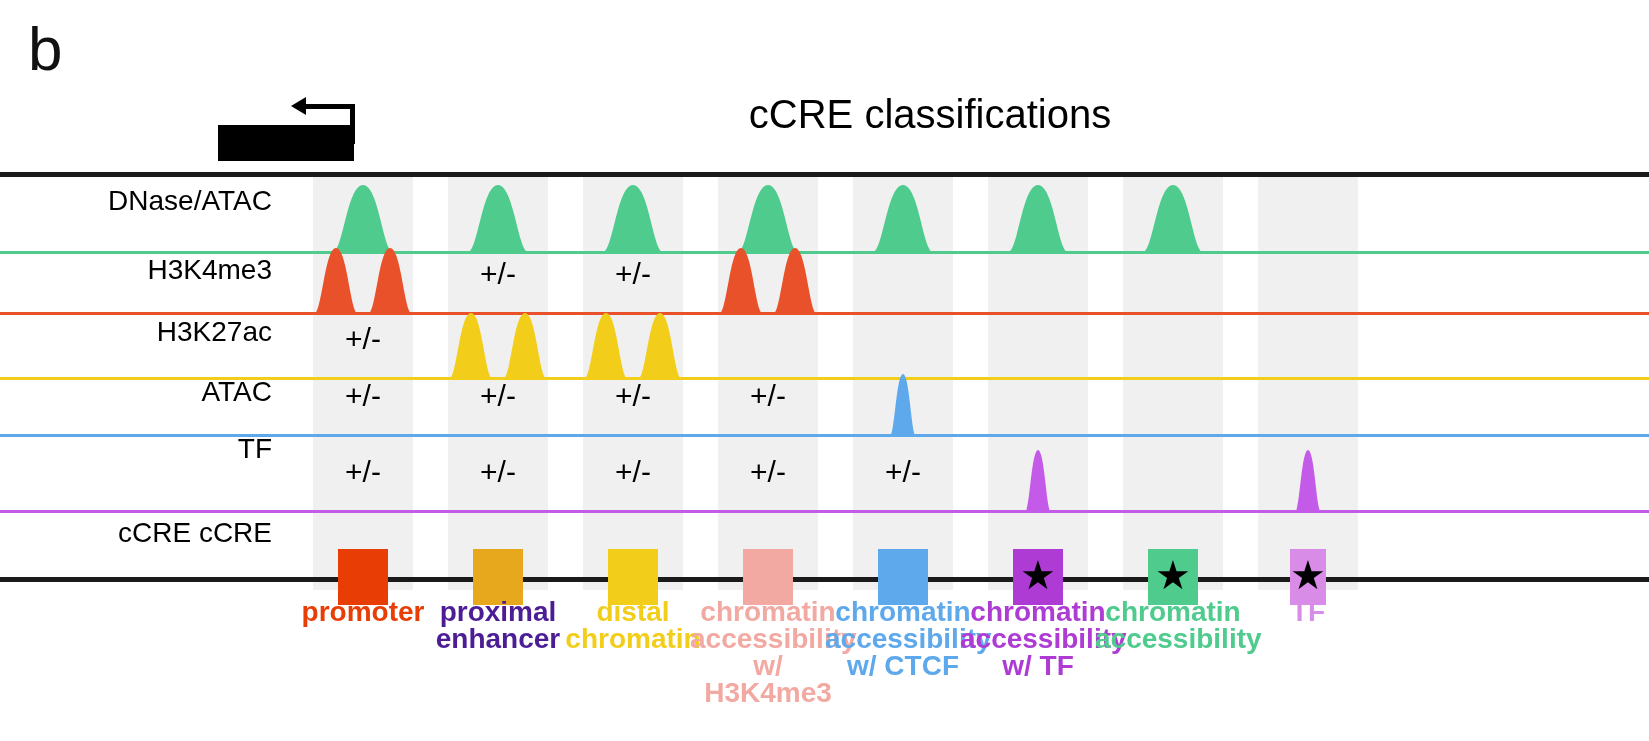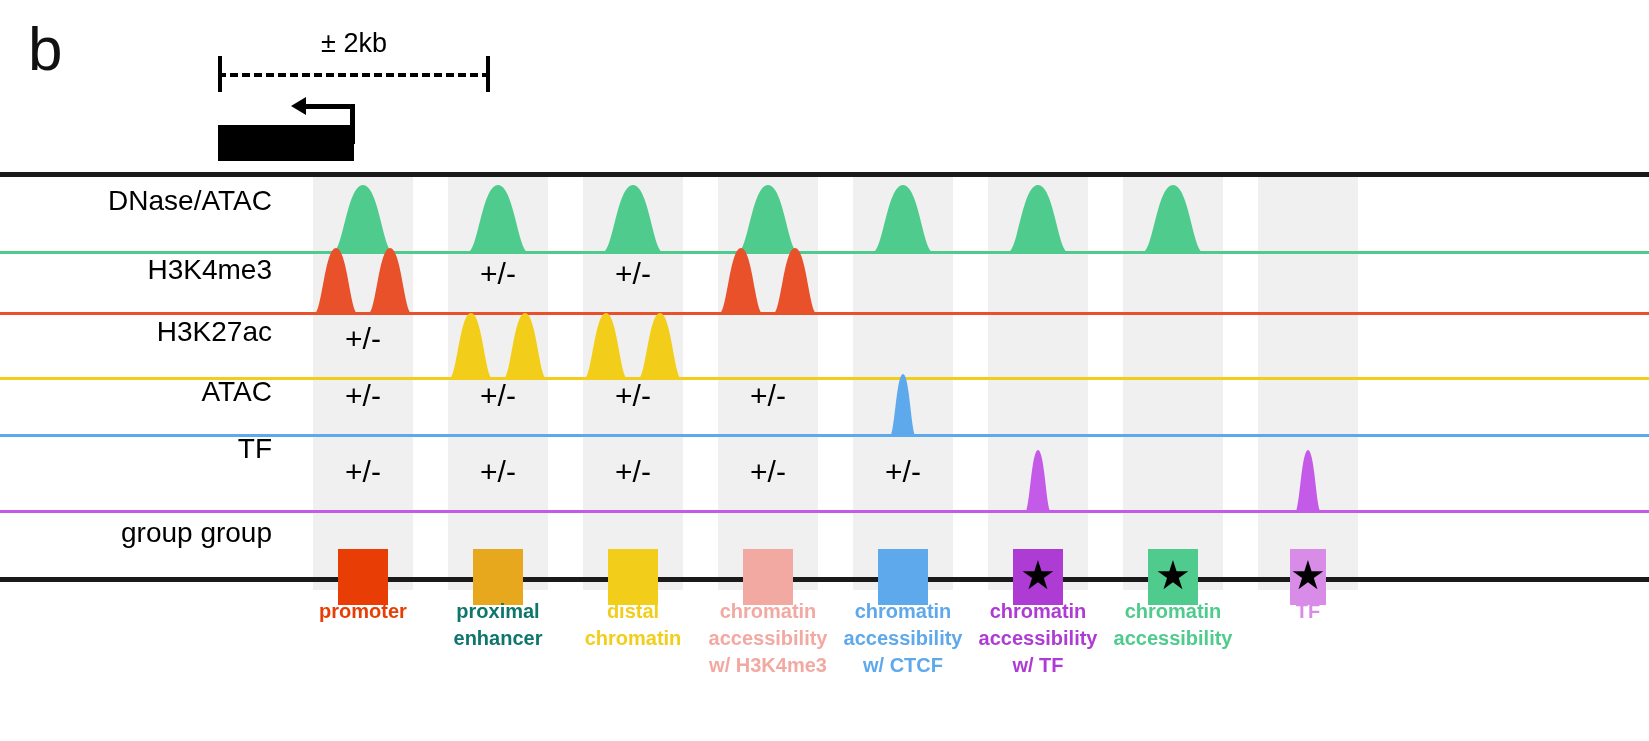--- a/index.html
+++ b/index.html
@@ -77,44 +77,39 @@
   .star{
     position:absolute;
     font-size:40px;line-height:40px;
     color:#000;text-align:center;
     font-family:"DejaVu Sans", sans-serif;
   }
 
   .collabel{
     position:absolute;
     text-align:center;
-    font-size:20px;line-height:27px;
+    font-size:28px;line-height:27px;
     font-weight:bold;
     white-space:pre-line;
   }
 </style>
 </head>
 <body>
 
 <div class="fig">
 
   <div id="panel-letter">b</div>
 
-  <div id="scale-wrap">
-    <div id="scale-label">± 2kb</div>
-    <div id="scale-line"></div>
-    <div class="scale-cap" id="scale-cap-left"></div>
-    <div class="scale-cap" id="scale-cap-right"></div>
-  </div>
 
   <div id="gene-box"></div>
   <div id="tss-vert"></div>
   <div id="tss-horiz"></div>
   <div id="tss-arrowhead"></div>
 
+  <div id="chart-title">cCRE classifications</div>
 
   <div id="plot">
       <div class="band" style="left: 313px; top: 176px; width: 100px; height: 414px;"></div>
       <div class="band" style="left: 448px; top: 176px; width: 100px; height: 414px;"></div>
       <div class="band" style="left: 583px; top: 176px; width: 100px; height: 414px;"></div>
       <div class="band" style="left: 718px; top: 176px; width: 100px; height: 414px;"></div>
       <div class="band" style="left: 853px; top: 176px; width: 100px; height: 414px;"></div>
       <div class="band" style="left: 988px; top: 176px; width: 100px; height: 414px;"></div>
       <div class="band" style="left: 1123px; top: 176px; width: 100px; height: 414px;"></div>
       <div class="band" style="left: 1258px; top: 176px; width: 100px; height: 414px;"></div>
@@ -123,21 +118,21 @@
       <div class="axis" style="left: 0px; top: 312px; width: 1649px; background: rgb(232, 81, 42);"></div>
       <div class="axis" style="left: 0px; top: 377px; width: 1649px; background: rgb(242, 206, 27);"></div>
       <div class="axis" style="left: 0px; top: 434px; width: 1649px; background: rgb(94, 168, 236);"></div>
       <div class="axis" style="left: 0px; top: 510px; width: 1649px; background: rgb(196, 91, 232);"></div>
       <div class="axis axis-black" style="left: 0px; top: 577px; width: 1649px;"></div>
       <div class="rowlabel" style="top: 186px;">DNase/ATAC</div>
       <div class="rowlabel" style="top: 255px;">H3K4me3</div>
       <div class="rowlabel" style="top: 317px;">H3K27ac</div>
       <div class="rowlabel" style="top: 377px;">ATAC</div>
       <div class="rowlabel" style="top: 434px;">TF</div>
-      <div class="rowlabel" style="top: 518px;">group group</div>
+      <div class="rowlabel" style="top: 518px;">cCRE cCRE</div>
       <div class="peak" style="left: 332px; top: 185px;"><svg width="62" height="68" viewBox="0 0 100 100" preserveAspectRatio="none">
           <path d="M0,100 C18,100 24,0 50,0 C76,0 82,100 100,100 Z" fill="#4ECB8D"></path>
         </svg></div>
       <div class="peak" style="left: 314px; top: 248px;"><svg width="44" height="66" viewBox="0 0 100 100" preserveAspectRatio="none">
           <path d="M0,100 C18,100 24,0 50,0 C76,0 82,100 100,100 Z" fill="#E8512A"></path>
         </svg></div>
       <div class="peak" style="left: 368px; top: 248px;"><svg width="44" height="66" viewBox="0 0 100 100" preserveAspectRatio="none">
           <path d="M0,100 C18,100 24,0 50,0 C76,0 82,100 100,100 Z" fill="#E8512A"></path>
         </svg></div>
       <div class="pm" style="left: 308px; top: 323px; width: 110px;">+/-</div>
@@ -202,21 +197,21 @@
       <div class="grpsquare" style="left: 608px; top: 549px; width: 50px; height: 56px; background: rgb(242, 206, 27);"></div>
       <div class="grpsquare" style="left: 743px; top: 549px; width: 50px; height: 56px; background: rgb(242, 169, 162);"></div>
       <div class="grpsquare" style="left: 878px; top: 549px; width: 50px; height: 56px; background: rgb(94, 168, 236);"></div>
       <div class="grpsquare" style="left: 1013px; top: 549px; width: 50px; height: 56px; background: rgb(174, 60, 212);"></div>
       <div class="star" style="left: 1013px; top: 555px; width: 50px;">★</div>
       <div class="grpsquare" style="left: 1148px; top: 549px; width: 50px; height: 56px; background: rgb(78, 203, 141);"></div>
       <div class="star" style="left: 1148px; top: 555px; width: 50px;">★</div>
       <div class="grpsquare" style="left: 1290px; top: 549px; width: 36px; height: 56px; background: rgb(217, 139, 232);"></div>
       <div class="star" style="left: 1283px; top: 555px; width: 50px;">★</div>
       <div class="collabel" style="left: 285px; top: 598px; width: 156px; color: rgb(232, 62, 6);">promoter</div>
-      <div class="collabel" style="left: 420px; top: 598px; width: 156px; color: #0f766e;">proximal
+      <div class="collabel" style="left: 420px; top: 598px; width: 156px; color: #4c1d95;">proximal
 enhancer</div>
       <div class="collabel" style="left: 555px; top: 598px; width: 156px; color: rgb(242, 206, 27);">distal
 chromatin</div>
       <div class="collabel" style="left: 690px; top: 598px; width: 156px; color: rgb(242, 169, 162);">chromatin
 accessibility
 w/ H3K4me3</div>
       <div class="collabel" style="left: 825px; top: 598px; width: 156px; color: rgb(94, 168, 236);">chromatin
 accessibility
 w/ CTCF</div>
       <div class="collabel" style="left: 960px; top: 598px; width: 156px; color: rgb(174, 60, 212);">chromatin

